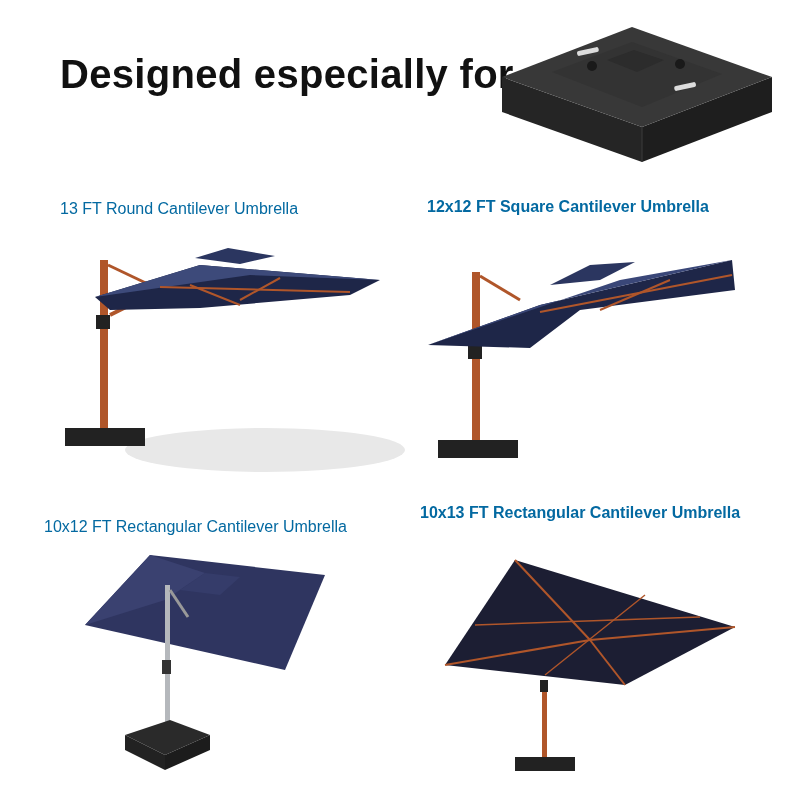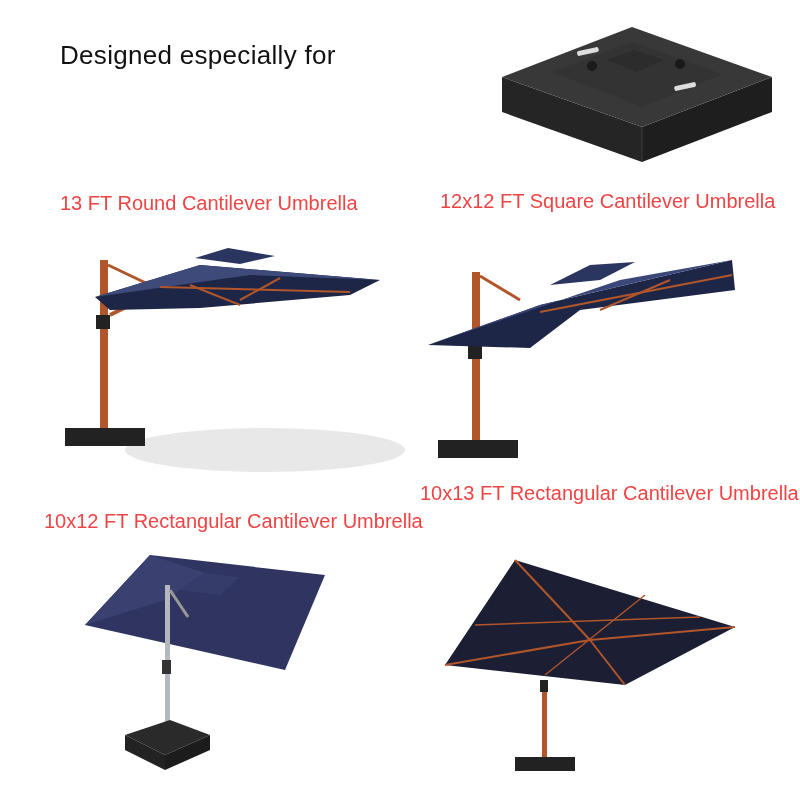--- a/index.html
+++ b/index.html
@@ -1,23 +1,23 @@
 <!DOCTYPE html>
 <html><head>
 <meta charset="utf-8">
 <style>
   html, body { margin: 0; padding: 0; background: #ffffff; }
   body { width: 800px; height: 800px; position: relative; overflow: hidden; font-family: "Liberation Sans", sans-serif; }
-  .headline { position: absolute; left: 60px; top: 40px; font-size: 26px; font-weight: normal; color: #111; letter-spacing: 0.3px; }
+  .headline { position: absolute; left: 60px; top: 52px; font-size: 40px; font-weight: bold; color: #111; letter-spacing: 0.3px; }
   .base-product { position: absolute; left: 492px; top: 22px; width: 290px; height: 150px; }
-  .caption { position: absolute; font-size: 20px; color: #ef4444; white-space: nowrap; }
+  .caption { position: absolute; font-size: 16px; color: #0369a1; white-space: nowrap; margin-top: 8px; }
   .cap1 { left: 60px; top: 192px; }
-  .cap2 { left: 440px; top: 190px; }
+  .cap2 { left: 427px; top: 190px; font-weight: bold; }
   .cap3 { left: 44px; top: 510px; }
-  .cap4 { left: 420px; top: 482px; }
+  .cap4 { left: 420px; top: 496px; font-weight: bold; }
   .product-img { position: absolute; }
   .img1 { left: 50px; top: 230px; width: 360px; height: 250px; }
   .img2 { left: 420px; top: 240px; width: 330px; height: 230px; }
   .img3 { left: 70px; top: 545px; width: 270px; height: 240px; }
   .img4 { left: 430px; top: 545px; width: 320px; height: 240px; }
   svg { display: block; }
 </style>
 </head>
 <body>
 

